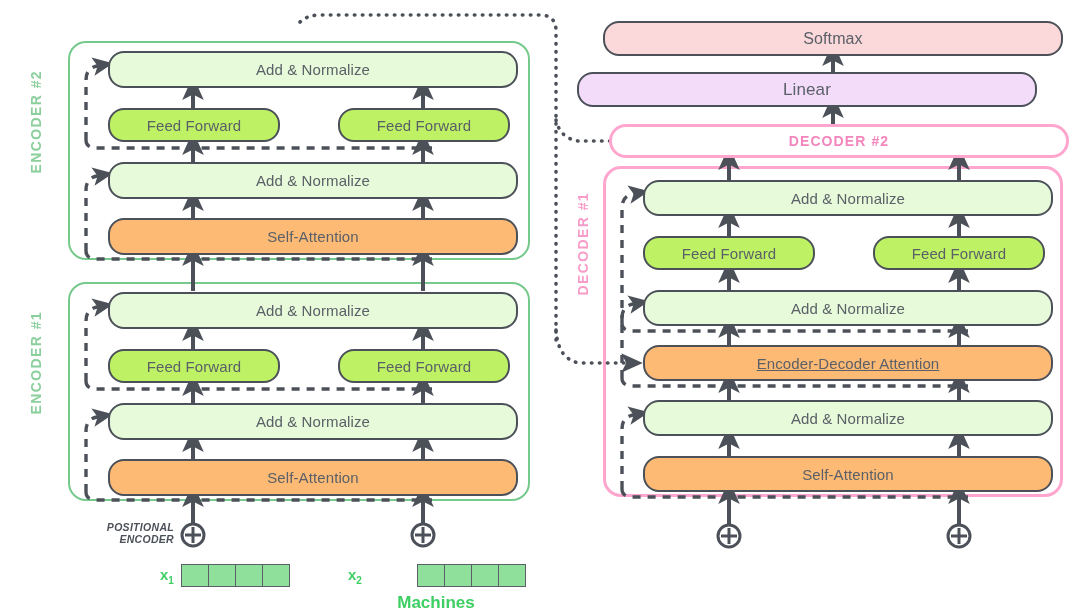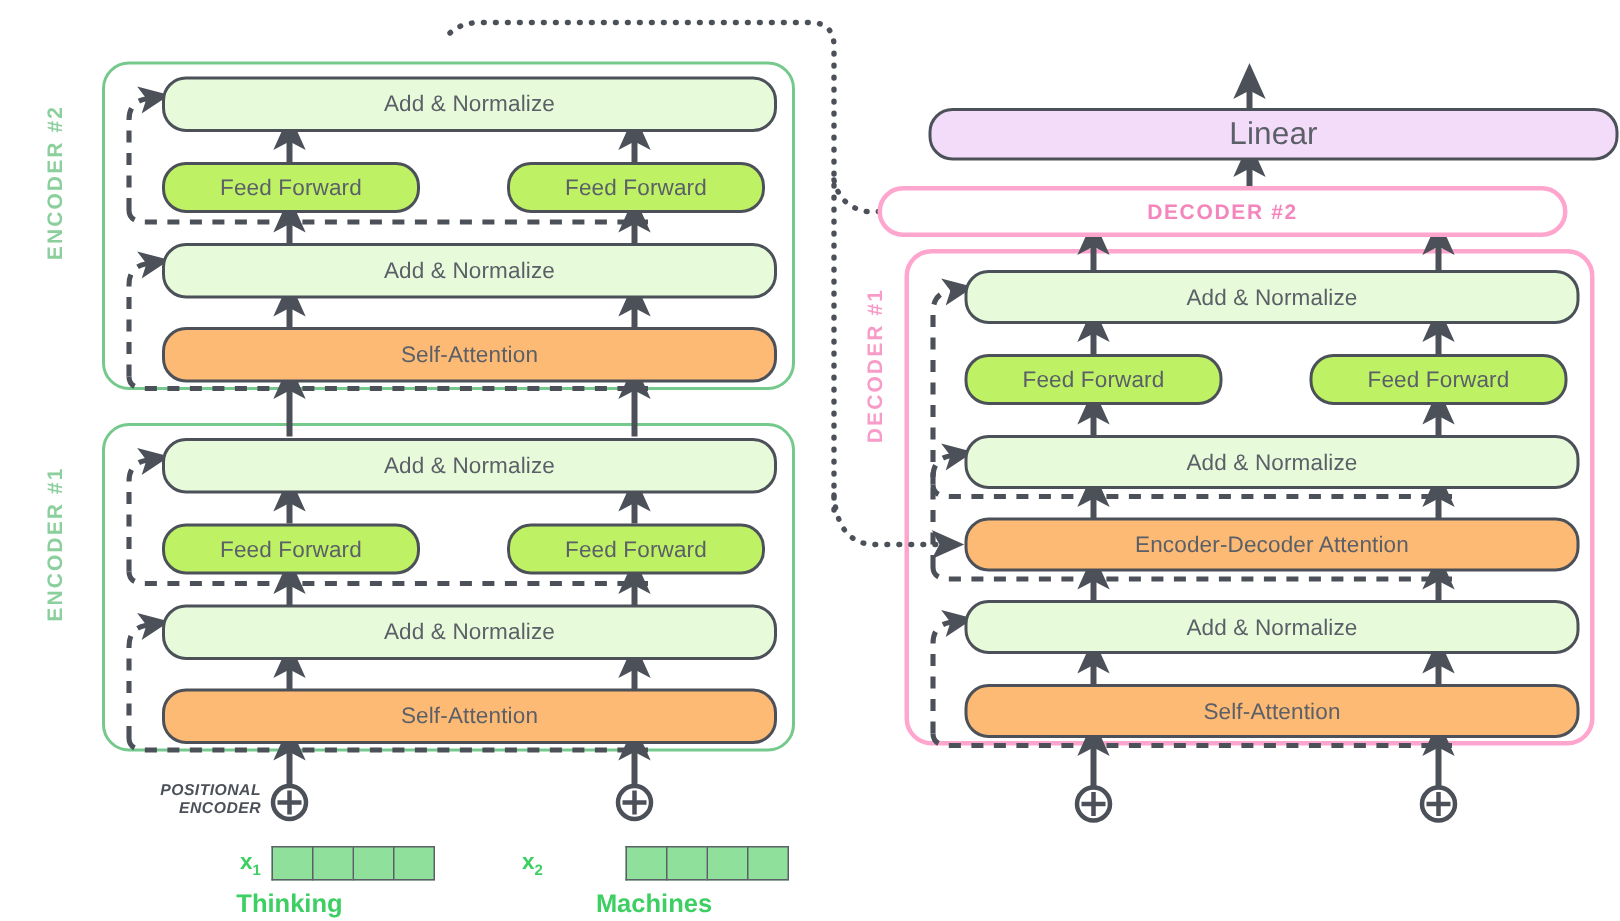--- a/index.html
+++ b/index.html
@@ -198,52 +198,52 @@
 
   <div class="group enc" style="left:68px;top:282px;width:462px;height:219px;"></div>
   <div class="vlabel enc" style="left:28px;top:311px;">ENCODER #1</div>
 
   <div class="blk green" style="left:108px;top:292px;width:410px;height:37px;">Add &amp; Normalize</div>
   <div class="blk blue" style="left:108px;top:349px;width:172px;height:34px;">Feed Forward</div>
   <div class="blk blue" style="left:338px;top:349px;width:172px;height:34px;">Feed Forward</div>
   <div class="blk green" style="left:108px;top:403px;width:410px;height:37px;">Add &amp; Normalize</div>
   <div class="blk orange" style="left:108px;top:459px;width:410px;height:37px;">Self-Attention</div>
 
-  <div class="blk purple" style="left:619px;top:72px;width:460px;height:35px;font-size:21px;">Linear</div>
-
-  <div class="group dec2" style="left:585px;top:124px;width:460px;height:34px;">DECODER #2</div>
+  <div class="blk pinkf" style="left:603px;top:21px;width:460px;height:35px;font-size:16px;">Softmax</div>
+  <div class="blk purple" style="left:577px;top:72px;width:460px;height:35px;font-size:17px;">Linear</div>
+
+  <div class="group dec2" style="left:609px;top:124px;width:460px;height:34px;">DECODER #2</div>
 
   <div class="group dec" style="left:603px;top:166px;width:460px;height:331px;"></div>
   <div class="vlabel dec" style="left:575px;top:192px;">DECODER #1</div>
 
   <div class="blk green" style="left:643px;top:180px;width:410px;height:36px;">Add &amp; Normalize</div>
   <div class="blk blue" style="left:643px;top:236px;width:172px;height:34px;">Feed Forward</div>
   <div class="blk blue" style="left:873px;top:236px;width:172px;height:34px;">Feed Forward</div>
   <div class="blk green" style="left:643px;top:290px;width:410px;height:36px;">Add &amp; Normalize</div>
-  <div class="blk orange" style="left:643px;top:345px;width:410px;height:36px;">Encoder-Decoder Attention</div>
+  <div class="blk orange" style="left:643px;top:345px;width:410px;height:36px;text-decoration:underline;">Encoder-Decoder Attention</div>
   <div class="blk green" style="left:643px;top:400px;width:410px;height:36px;">Add &amp; Normalize</div>
   <div class="blk orange" style="left:643px;top:456px;width:410px;height:36px;">Self-Attention</div>
 
   <div class="pe-label" style="left:100px;top:521px;width:74px;">
     <div>POSITIONAL</div>
     <div>ENCODER</div>
   </div>
 
   <div class="embed-row" style="left:118px;top:564px;margin-left:42px;">
     <span class="embed-x">
       <span>x</span><sub>1</sub>
     </span>
     <span class="embed-cells">
       <i></i>
       <i></i>
       <i></i>
       <i></i>
     </span>
   </div>
-  <div class="word" style="left:123px;top:593px;width:140px;">Thinking</div>
 
   <div class="embed-row" style="left:348px;top:564px;gap:48px;">
     <span class="embed-x">
       <span>x</span><sub>2</sub>
     </span>
     <span class="embed-cells">
       <i></i>
       <i></i>
       <i></i>
       <i></i>

